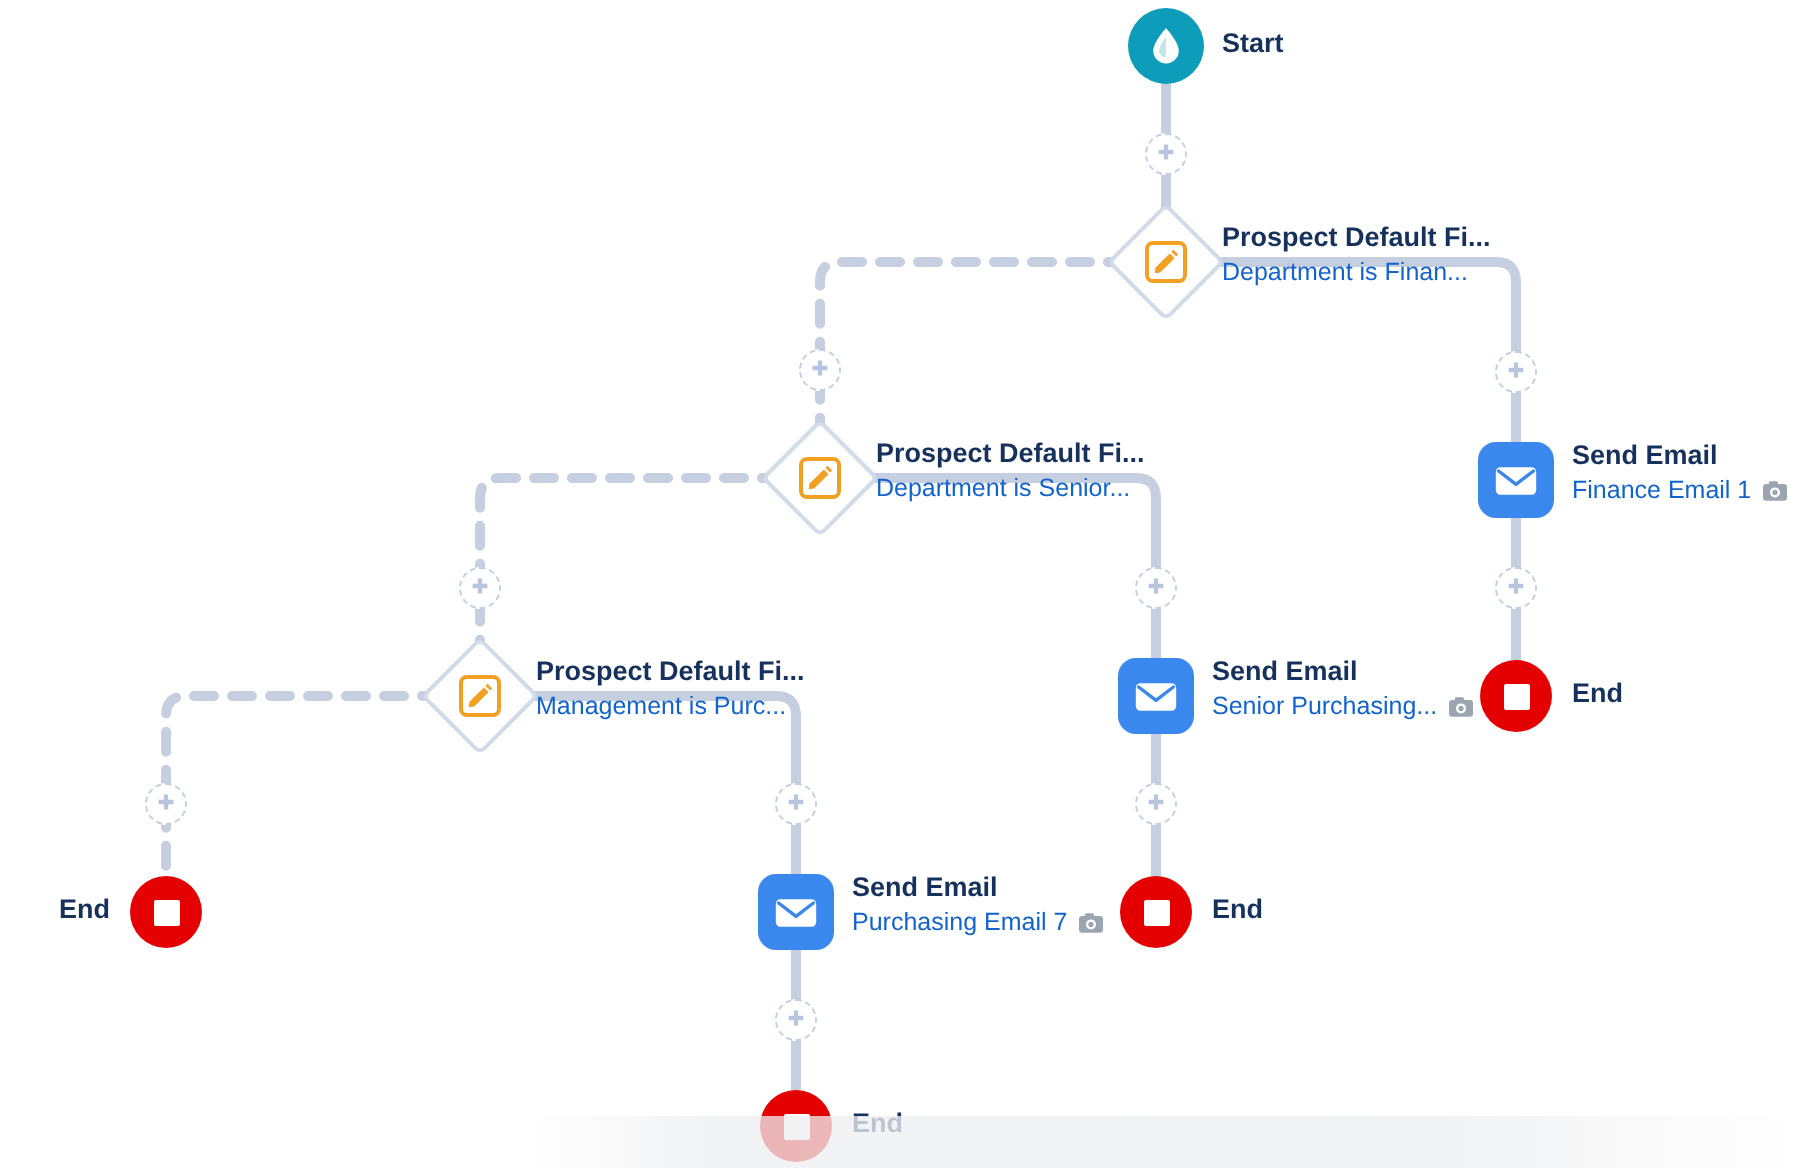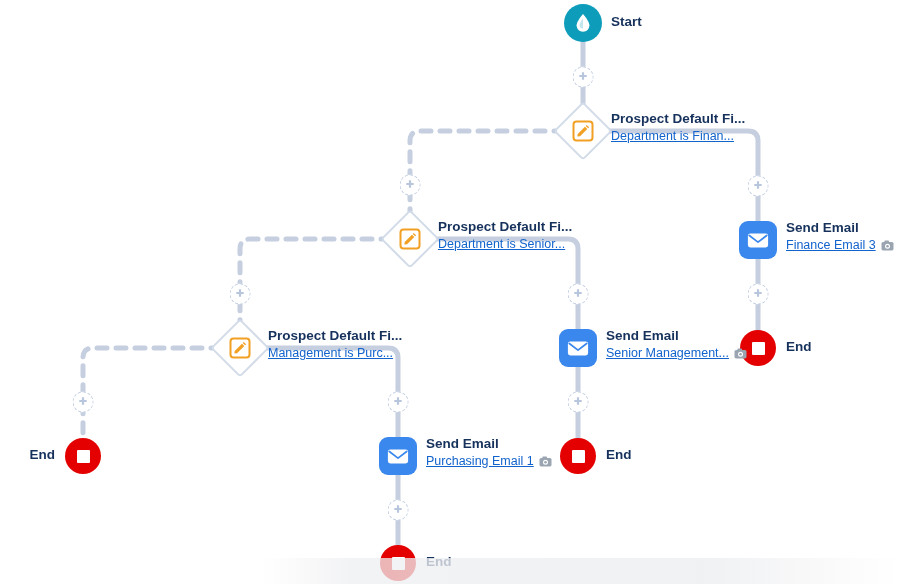--- a/index.html
+++ b/index.html
@@ -109,21 +109,20 @@
     color: #1263cc;
     margin-top: 1px;
   }
   .label.single .t1 { font-size: 13.5px; }
   .label.right  { text-align: left; }
   .label.leftal { text-align: right; transform: translateX(-100%); }
   .sub-row {
     display: flex;
     align-items: center;
     gap: 5px;
-    text-decoration: underline;
   }
   
   .plus {
     position: absolute;
     width: 21px;
     height: 21px;
     transform: translate(-50%, -50%);
     border-radius: 50%;
     border: 1.5px dashed #c3cfe2;
     box-sizing: border-box;
@@ -194,21 +193,21 @@
         <div class="nodeicon email-box">
           <svg width="22" height="17" viewBox="0 0 22 17">
             <rect x="0.9" y="1.6" width="20.2" height="13.8" rx="2.4" fill="#ffffff"></rect>
             <path d="M2.3 3.5 L11 10.2 L19.7 3.5" fill="none" stroke="#3a87ed" stroke-width="1.7" stroke-linecap="round" stroke-linejoin="round"></path>
           </svg>
         </div>
         <div class="label right" style="left: 28px; top: -20px;">
           <span class="t1">Send Email</span>
           <span class="t2">
             <span class="sub-row">
-              <span>Finance Email 3</span>
+              <span>Finance Email 1</span>
               <span style="display: inline-flex;">
                 <svg width="13" height="11" viewBox="0 0 13 11">
                   <rect x="0.5" y="2" width="12" height="8.4" rx="1.6" fill="#9aa5b1"></rect>
                   <rect x="3.4" y="0.6" width="4.6" height="2.2" rx="0.8" fill="#9aa5b1"></rect>
                   <circle cx="6.5" cy="6.2" r="2.5" fill="#ffffff"></circle>
                   <circle cx="6.5" cy="6.2" r="1.3" fill="#9aa5b1"></circle>
                 </svg>
               </span>
             </span>
           </span>
@@ -243,21 +242,21 @@
         <div class="nodeicon email-box">
           <svg width="22" height="17" viewBox="0 0 22 17">
             <rect x="0.9" y="1.6" width="20.2" height="13.8" rx="2.4" fill="#ffffff"></rect>
             <path d="M2.3 3.5 L11 10.2 L19.7 3.5" fill="none" stroke="#3a87ed" stroke-width="1.7" stroke-linecap="round" stroke-linejoin="round"></path>
           </svg>
         </div>
         <div class="label right" style="left: 28px; top: -20px;">
           <span class="t1">Send Email</span>
           <span class="t2">
             <span class="sub-row">
-              <span>Senior Management...</span>
+              <span>Senior Purchasing...</span>
               <span style="display: inline-flex;">
                 <svg width="13" height="11" viewBox="0 0 13 11">
                   <rect x="0.5" y="2" width="12" height="8.4" rx="1.6" fill="#9aa5b1"></rect>
                   <rect x="3.4" y="0.6" width="4.6" height="2.2" rx="0.8" fill="#9aa5b1"></rect>
                   <circle cx="6.5" cy="6.2" r="2.5" fill="#ffffff"></circle>
                   <circle cx="6.5" cy="6.2" r="1.3" fill="#9aa5b1"></circle>
                 </svg>
               </span>
             </span>
           </span>
@@ -292,21 +291,21 @@
         <div class="nodeicon email-box">
           <svg width="22" height="17" viewBox="0 0 22 17">
             <rect x="0.9" y="1.6" width="20.2" height="13.8" rx="2.4" fill="#ffffff"></rect>
             <path d="M2.3 3.5 L11 10.2 L19.7 3.5" fill="none" stroke="#3a87ed" stroke-width="1.7" stroke-linecap="round" stroke-linejoin="round"></path>
           </svg>
         </div>
         <div class="label right" style="left: 28px; top: -20px;">
           <span class="t1">Send Email</span>
           <span class="t2">
             <span class="sub-row">
-              <span>Purchasing Email 1</span>
+              <span>Purchasing Email 7</span>
               <span style="display: inline-flex;">
                 <svg width="13" height="11" viewBox="0 0 13 11">
                   <rect x="0.5" y="2" width="12" height="8.4" rx="1.6" fill="#9aa5b1"></rect>
                   <rect x="3.4" y="0.6" width="4.6" height="2.2" rx="0.8" fill="#9aa5b1"></rect>
                   <circle cx="6.5" cy="6.2" r="2.5" fill="#ffffff"></circle>
                   <circle cx="6.5" cy="6.2" r="1.3" fill="#9aa5b1"></circle>
                 </svg>
               </span>
             </span>
           </span>

